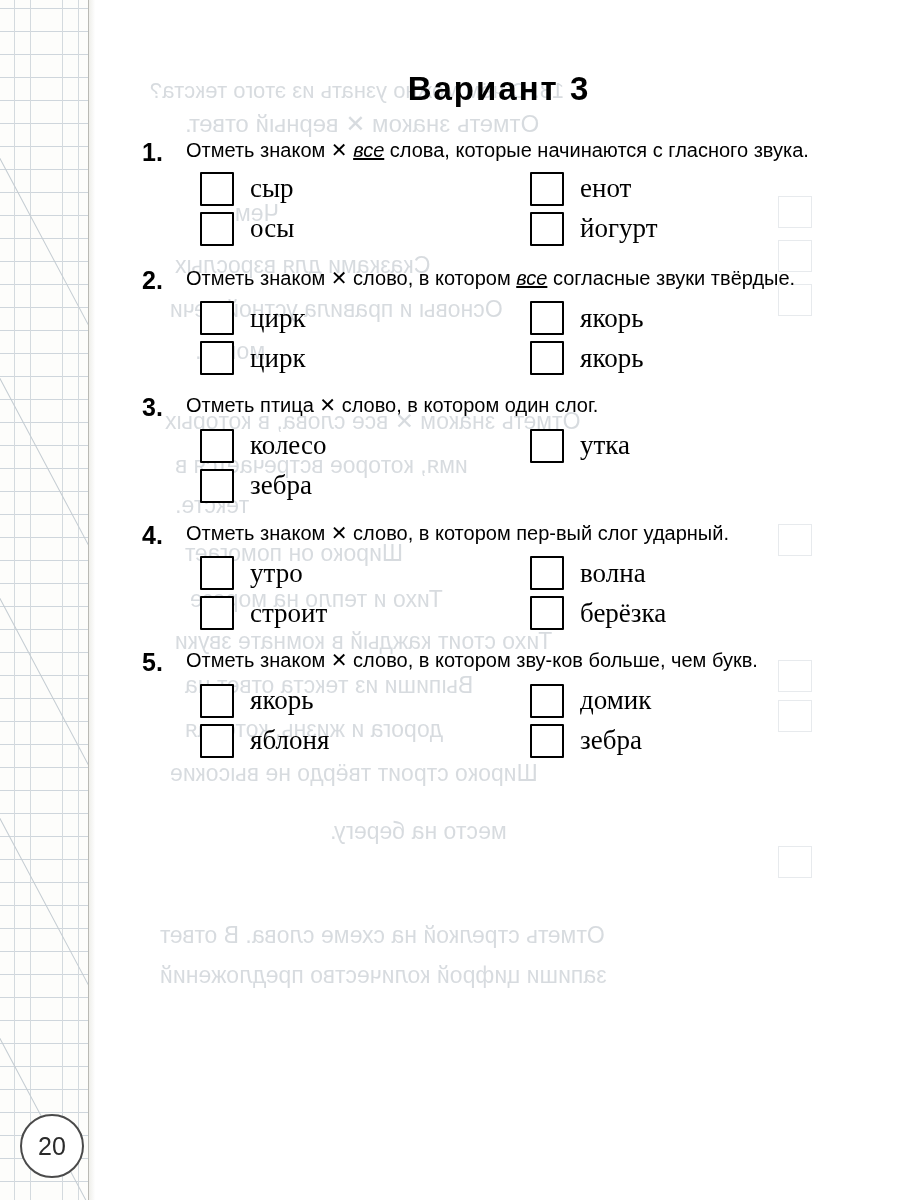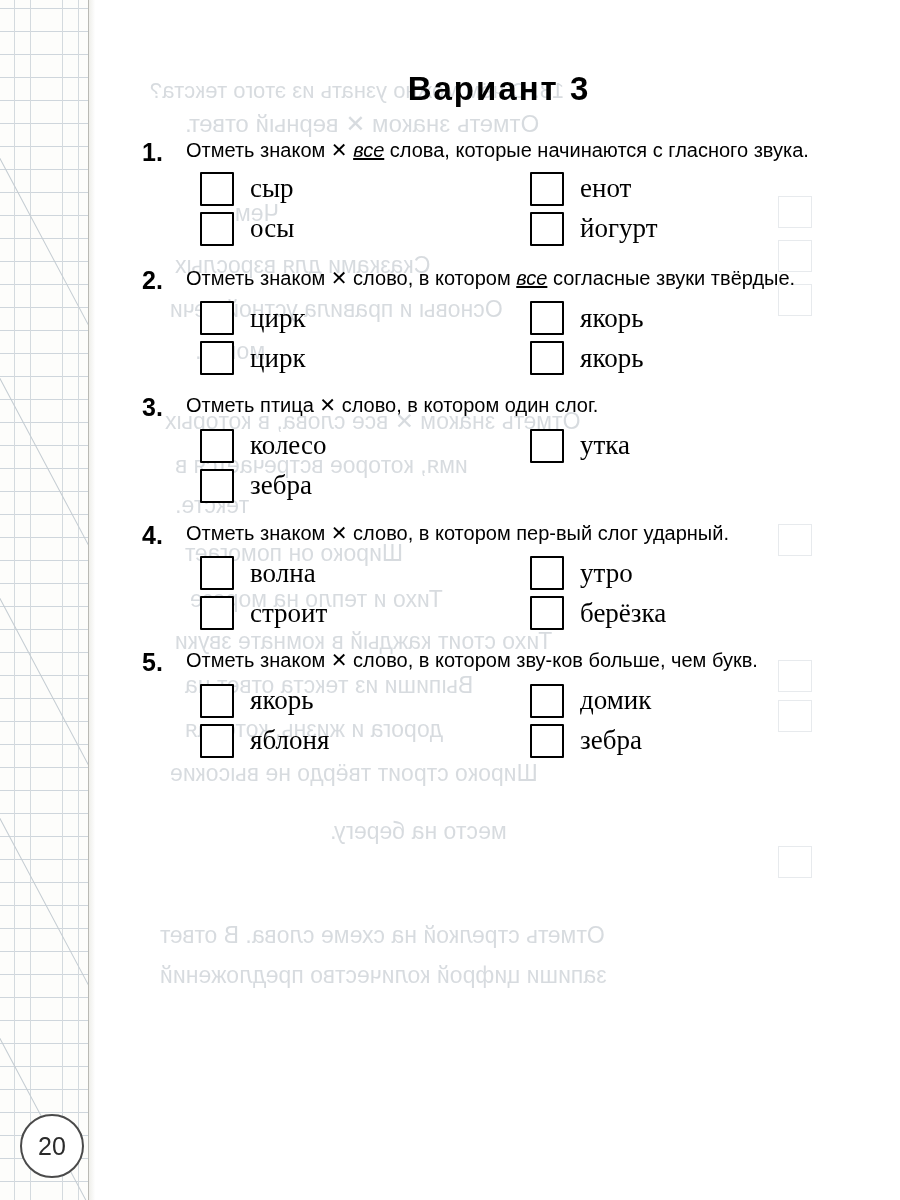--- a/index.html
+++ b/index.html
@@ -313,25 +313,25 @@
             <div class="opt-label">зебра</div>
           </div>
         </div>
       </div>
       <div class="task t4">
         <div class="task-num">4.</div>
         <p class="task-text"><span>Отметь знаком ✕ слово, в котором пер-вый слог ударный.</span></p>
         <div class="options">
           <div class="opt">
             <div class="checkbox"></div>
+            <div class="opt-label">утро</div>
+          </div>
+          <div class="opt">
+            <div class="checkbox"></div>
             <div class="opt-label">волна</div>
-          </div>
-          <div class="opt">
-            <div class="checkbox"></div>
-            <div class="opt-label">утро</div>
           </div>
           <div class="opt">
             <div class="checkbox"></div>
             <div class="opt-label">строит</div>
           </div>
           <div class="opt">
             <div class="checkbox"></div>
             <div class="opt-label">берёзка</div>
           </div>
         </div>

